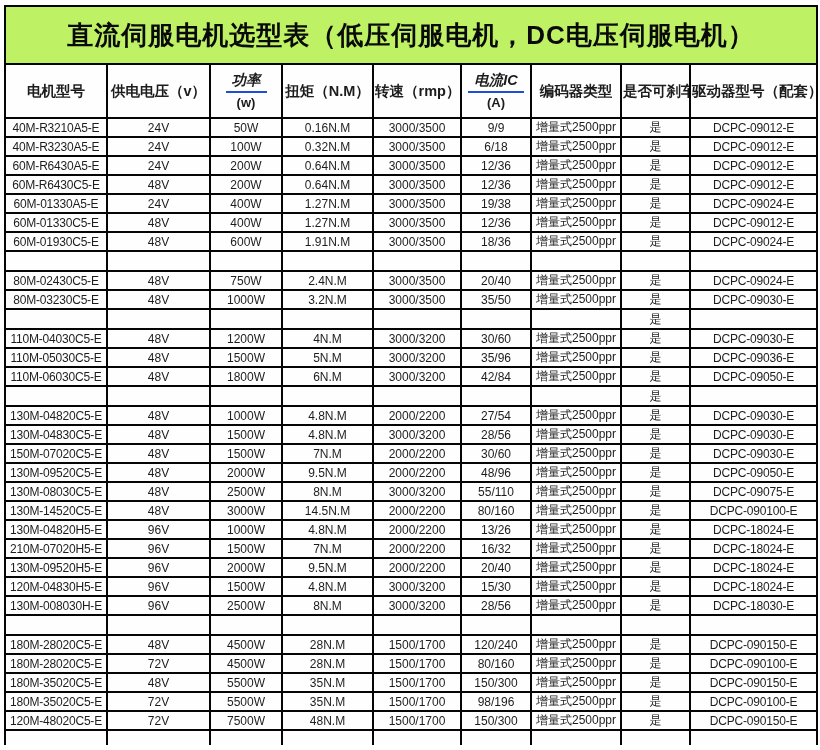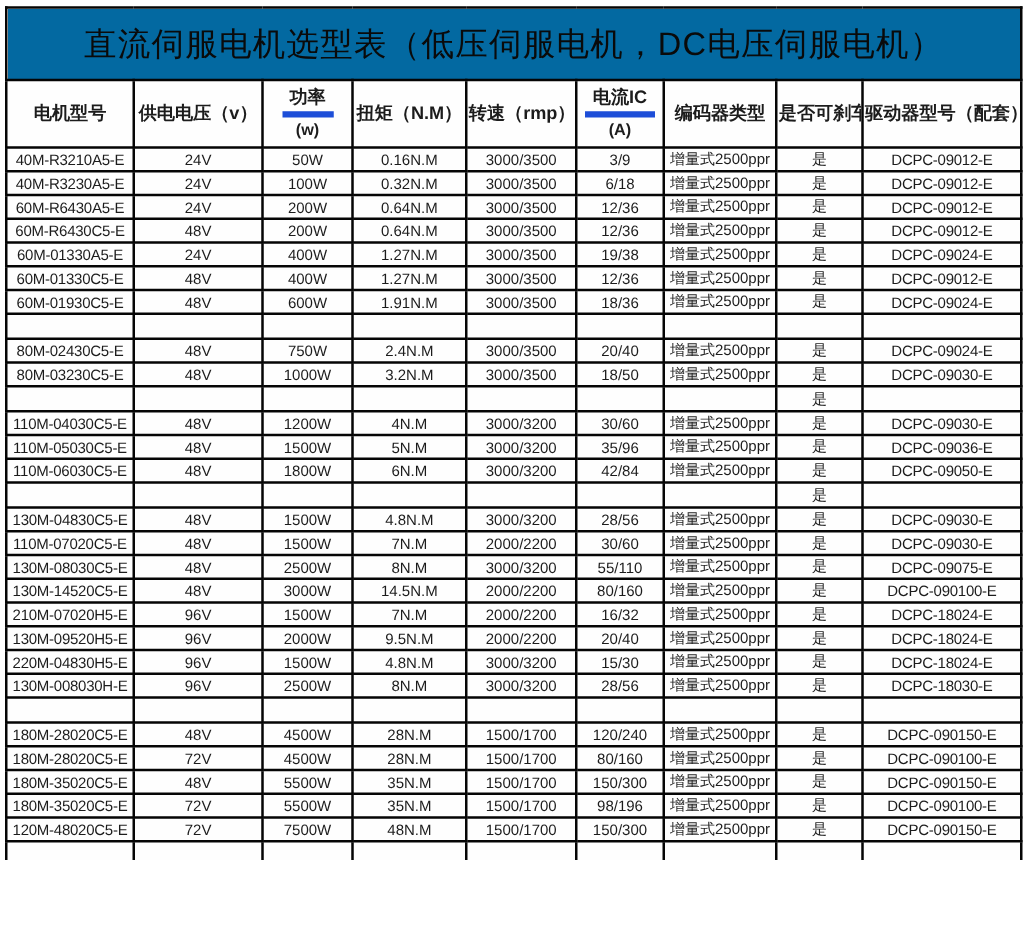--- a/index.html
+++ b/index.html
@@ -28,35 +28,36 @@
     padding: 0 1px;
     text-align: center;
     vertical-align: middle;
     color: #1c1c1c;
     overflow: hidden;
     white-space: nowrap;
   }
   tr.title-row th {
     height: 56px;
     font-size: 26px;
-    font-weight: normal;
+    font-weight: bold;
     letter-spacing: 1px;
     color: #0a0a0a;
-    background: #0369a1;
+    background: #bef264;
   }
   tr.header-row th {
     height: 52px;
     font-size: 14.5px;
     font-weight: bold;
     line-height: 1.25;
   }
   tr.header-row th .h-main {
     display: inline-block;
-    border-bottom: 5px solid #1d4ed8;
+    border-bottom: 2px solid #1d4ed8;
     padding: 0 6px 2px 6px;
+    font-style: italic;
   }
   tr.header-row th .h-sub {
     display: block;
     font-size: 13px;
     margin-top: 2px;
   }
   tr.data td {
     height: 17px;
     font-size: 12px;
   }
@@ -106,21 +107,21 @@
           <th>驱动器型号（配套）</th>
         </tr>
     </thead>
     <tbody id="table-body">
         <tr class="data">
           <td class="cell-model">40M-R3210A5-E</td>
           <td class="cell-voltage">24V</td>
           <td class="cell-power">50W</td>
           <td class="cell-torque">0.16N.M</td>
           <td class="cell-speed">3000/3500</td>
-          <td class="cell-current">3/9</td>
+          <td class="cell-current">9/9</td>
           <td class="cell-encoder">增量式2500ppr</td>
           <td class="cell-brake">是</td>
           <td class="cell-driver">DCPC-09012-E</td>
         </tr>
         <tr class="data">
           <td class="cell-model">40M-R3230A5-E</td>
           <td class="cell-voltage">24V</td>
           <td class="cell-power">100W</td>
           <td class="cell-torque">0.32N.M</td>
           <td class="cell-speed">3000/3500</td>
@@ -205,21 +206,21 @@
           <td class="cell-encoder">增量式2500ppr</td>
           <td class="cell-brake">是</td>
           <td class="cell-driver">DCPC-09024-E</td>
         </tr>
         <tr class="data">
           <td class="cell-model">80M-03230C5-E</td>
           <td class="cell-voltage">48V</td>
           <td class="cell-power">1000W</td>
           <td class="cell-torque">3.2N.M</td>
           <td class="cell-speed">3000/3500</td>
-          <td class="cell-current">18/50</td>
+          <td class="cell-current">35/50</td>
           <td class="cell-encoder">增量式2500ppr</td>
           <td class="cell-brake">是</td>
           <td class="cell-driver">DCPC-09030-E</td>
         </tr>
         <tr class="spacer">
           <td class="cell-model"></td>
           <td class="cell-voltage"></td>
           <td class="cell-power"></td>
           <td class="cell-torque"></td>
           <td class="cell-speed"></td>
@@ -266,62 +267,95 @@
           <td class="cell-voltage"></td>
           <td class="cell-power"></td>
           <td class="cell-torque"></td>
           <td class="cell-speed"></td>
           <td class="cell-current"></td>
           <td class="cell-encoder"></td>
           <td class="cell-brake">是</td>
           <td class="cell-driver"></td>
         </tr>
         <tr class="data">
+          <td class="cell-model">130M-04820C5-E</td>
+          <td class="cell-voltage">48V</td>
+          <td class="cell-power">1000W</td>
+          <td class="cell-torque">4.8N.M</td>
+          <td class="cell-speed">2000/2200</td>
+          <td class="cell-current">27/54</td>
+          <td class="cell-encoder">增量式2500ppr</td>
+          <td class="cell-brake">是</td>
+          <td class="cell-driver">DCPC-09030-E</td>
+        </tr>
+        <tr class="data">
           <td class="cell-model">130M-04830C5-E</td>
           <td class="cell-voltage">48V</td>
           <td class="cell-power">1500W</td>
           <td class="cell-torque">4.8N.M</td>
           <td class="cell-speed">3000/3200</td>
           <td class="cell-current">28/56</td>
           <td class="cell-encoder">增量式2500ppr</td>
           <td class="cell-brake">是</td>
           <td class="cell-driver">DCPC-09030-E</td>
         </tr>
         <tr class="data">
-          <td class="cell-model">110M-07020C5-E</td>
+          <td class="cell-model">150M-07020C5-E</td>
           <td class="cell-voltage">48V</td>
           <td class="cell-power">1500W</td>
           <td class="cell-torque">7N.M</td>
           <td class="cell-speed">2000/2200</td>
           <td class="cell-current">30/60</td>
           <td class="cell-encoder">增量式2500ppr</td>
           <td class="cell-brake">是</td>
           <td class="cell-driver">DCPC-09030-E</td>
         </tr>
         <tr class="data">
+          <td class="cell-model">130M-09520C5-E</td>
+          <td class="cell-voltage">48V</td>
+          <td class="cell-power">2000W</td>
+          <td class="cell-torque">9.5N.M</td>
+          <td class="cell-speed">2000/2200</td>
+          <td class="cell-current">48/96</td>
+          <td class="cell-encoder">增量式2500ppr</td>
+          <td class="cell-brake">是</td>
+          <td class="cell-driver">DCPC-09050-E</td>
+        </tr>
+        <tr class="data">
           <td class="cell-model">130M-08030C5-E</td>
           <td class="cell-voltage">48V</td>
           <td class="cell-power">2500W</td>
           <td class="cell-torque">8N.M</td>
           <td class="cell-speed">3000/3200</td>
           <td class="cell-current">55/110</td>
           <td class="cell-encoder">增量式2500ppr</td>
           <td class="cell-brake">是</td>
           <td class="cell-driver">DCPC-09075-E</td>
         </tr>
         <tr class="data">
           <td class="cell-model">130M-14520C5-E</td>
           <td class="cell-voltage">48V</td>
           <td class="cell-power">3000W</td>
           <td class="cell-torque">14.5N.M</td>
           <td class="cell-speed">2000/2200</td>
           <td class="cell-current">80/160</td>
           <td class="cell-encoder">增量式2500ppr</td>
           <td class="cell-brake">是</td>
           <td class="cell-driver">DCPC-090100-E</td>
+        </tr>
+        <tr class="data">
+          <td class="cell-model">130M-04820H5-E</td>
+          <td class="cell-voltage">96V</td>
+          <td class="cell-power">1000W</td>
+          <td class="cell-torque">4.8N.M</td>
+          <td class="cell-speed">2000/2200</td>
+          <td class="cell-current">13/26</td>
+          <td class="cell-encoder">增量式2500ppr</td>
+          <td class="cell-brake">是</td>
+          <td class="cell-driver">DCPC-18024-E</td>
         </tr>
         <tr class="data">
           <td class="cell-model">210M-07020H5-E</td>
           <td class="cell-voltage">96V</td>
           <td class="cell-power">1500W</td>
           <td class="cell-torque">7N.M</td>
           <td class="cell-speed">2000/2200</td>
           <td class="cell-current">16/32</td>
           <td class="cell-encoder">增量式2500ppr</td>
           <td class="cell-brake">是</td>
@@ -332,21 +366,21 @@
           <td class="cell-voltage">96V</td>
           <td class="cell-power">2000W</td>
           <td class="cell-torque">9.5N.M</td>
           <td class="cell-speed">2000/2200</td>
           <td class="cell-current">20/40</td>
           <td class="cell-encoder">增量式2500ppr</td>
           <td class="cell-brake">是</td>
           <td class="cell-driver">DCPC-18024-E</td>
         </tr>
         <tr class="data">
-          <td class="cell-model">220M-04830H5-E</td>
+          <td class="cell-model">120M-04830H5-E</td>
           <td class="cell-voltage">96V</td>
           <td class="cell-power">1500W</td>
           <td class="cell-torque">4.8N.M</td>
           <td class="cell-speed">3000/3200</td>
           <td class="cell-current">15/30</td>
           <td class="cell-encoder">增量式2500ppr</td>
           <td class="cell-brake">是</td>
           <td class="cell-driver">DCPC-18024-E</td>
         </tr>
         <tr class="data">

